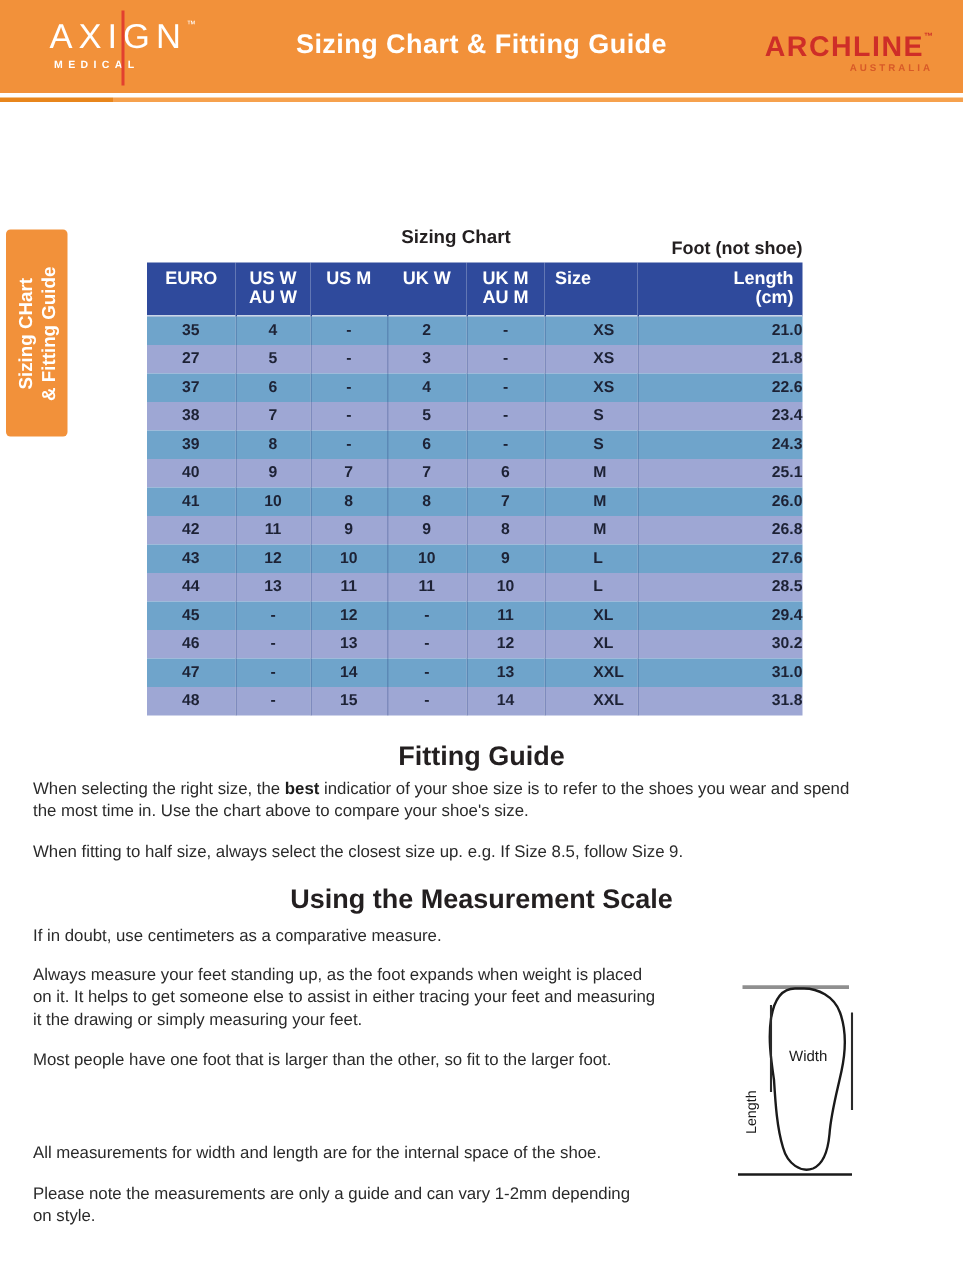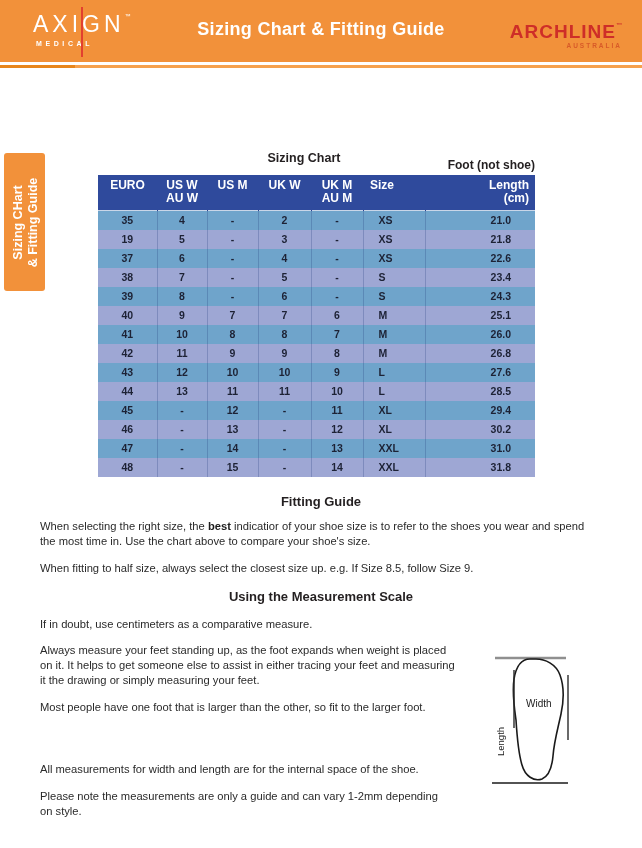--- a/index.html
+++ b/index.html
@@ -43,33 +43,33 @@
   table.size-table { position:absolute; left:98px; top:175px; width:437px;
                      border-collapse:collapse; table-layout:fixed; }
   .size-table thead th { background:#2F4A9C; color:#ffffff; font-size:12px; font-weight:700;
                      vertical-align:top; padding:4px 0 5px 0; line-height:13px;
                      white-space:pre-line; text-align:center; }
   .size-table thead tr { border-bottom:1px solid #c9d6e8; }
   .size-table th.c5 { text-align:left; padding-left:7px; }
   .size-table th.c6 { text-align:right; padding-right:6px; }
   .size-table tbody td { font-size:10.5px; font-weight:700; color:#1d2235; text-align:center;
                      height:19px; line-height:19px; padding:0; }
-  .size-table tbody td.c5 { text-align:left; padding-left:15px; }
-  .size-table tbody td.c6 { text-align:right; padding-right:24px; }
+  .size-table tbody td.c5 { text-align:left; padding-left:32px; }
+  .size-table tbody td.c6 { text-align:right; }
   .size-table tbody tr:nth-child(odd)  { background:#6FA4CB; }
   .size-table tbody tr:nth-child(even) { background:#9EA7D4; }
   .size-table tbody td + td { border-left:1px solid rgba(30,55,120,0.25); }
 
   
   .h2 { position:absolute; left:0; width:642px; margin:0; text-align:center;
-        font-size:13px; font-weight:700; color:#231f20; }
+        font-size:18px; font-weight:700; color:#231f20; }
   #h-fitting { top:494px; }
   #h-using   { top:589px; }
 
-  .para { position:absolute; left:40px; margin:0; font-size:11.2px; line-height:15px;
+  .para { position:absolute; left:22px; margin:0; font-size:11.2px; line-height:15px;
           color:#2a2a2a; white-space:pre-line; }
   #p1 { top:519px; width:600px; }
   #p2 { top:561px; width:600px; }
   #p3 { top:617px; width:600px; }
   #p4 { top:643px; width:472px; }
   #p5 { top:700px; width:600px; }
   #p6 { top:762px; width:600px; }
   #p7 { top:789px; width:545px; }
   .para b { font-weight:700; color:#1c1c1c; }
 
@@ -134,21 +134,21 @@
         <tr>
           <td class="c0">35</td>
           <td class="c1">4</td>
           <td class="c2">-</td>
           <td class="c3">2</td>
           <td class="c4">-</td>
           <td class="c5">XS</td>
           <td class="c6">21.0</td>
         </tr>
         <tr>
-          <td class="c0">19</td>
+          <td class="c0">27</td>
           <td class="c1">5</td>
           <td class="c2">-</td>
           <td class="c3">3</td>
           <td class="c4">-</td>
           <td class="c5">XS</td>
           <td class="c6">21.8</td>
         </tr>
         <tr>
           <td class="c0">37</td>
           <td class="c1">6</td>

